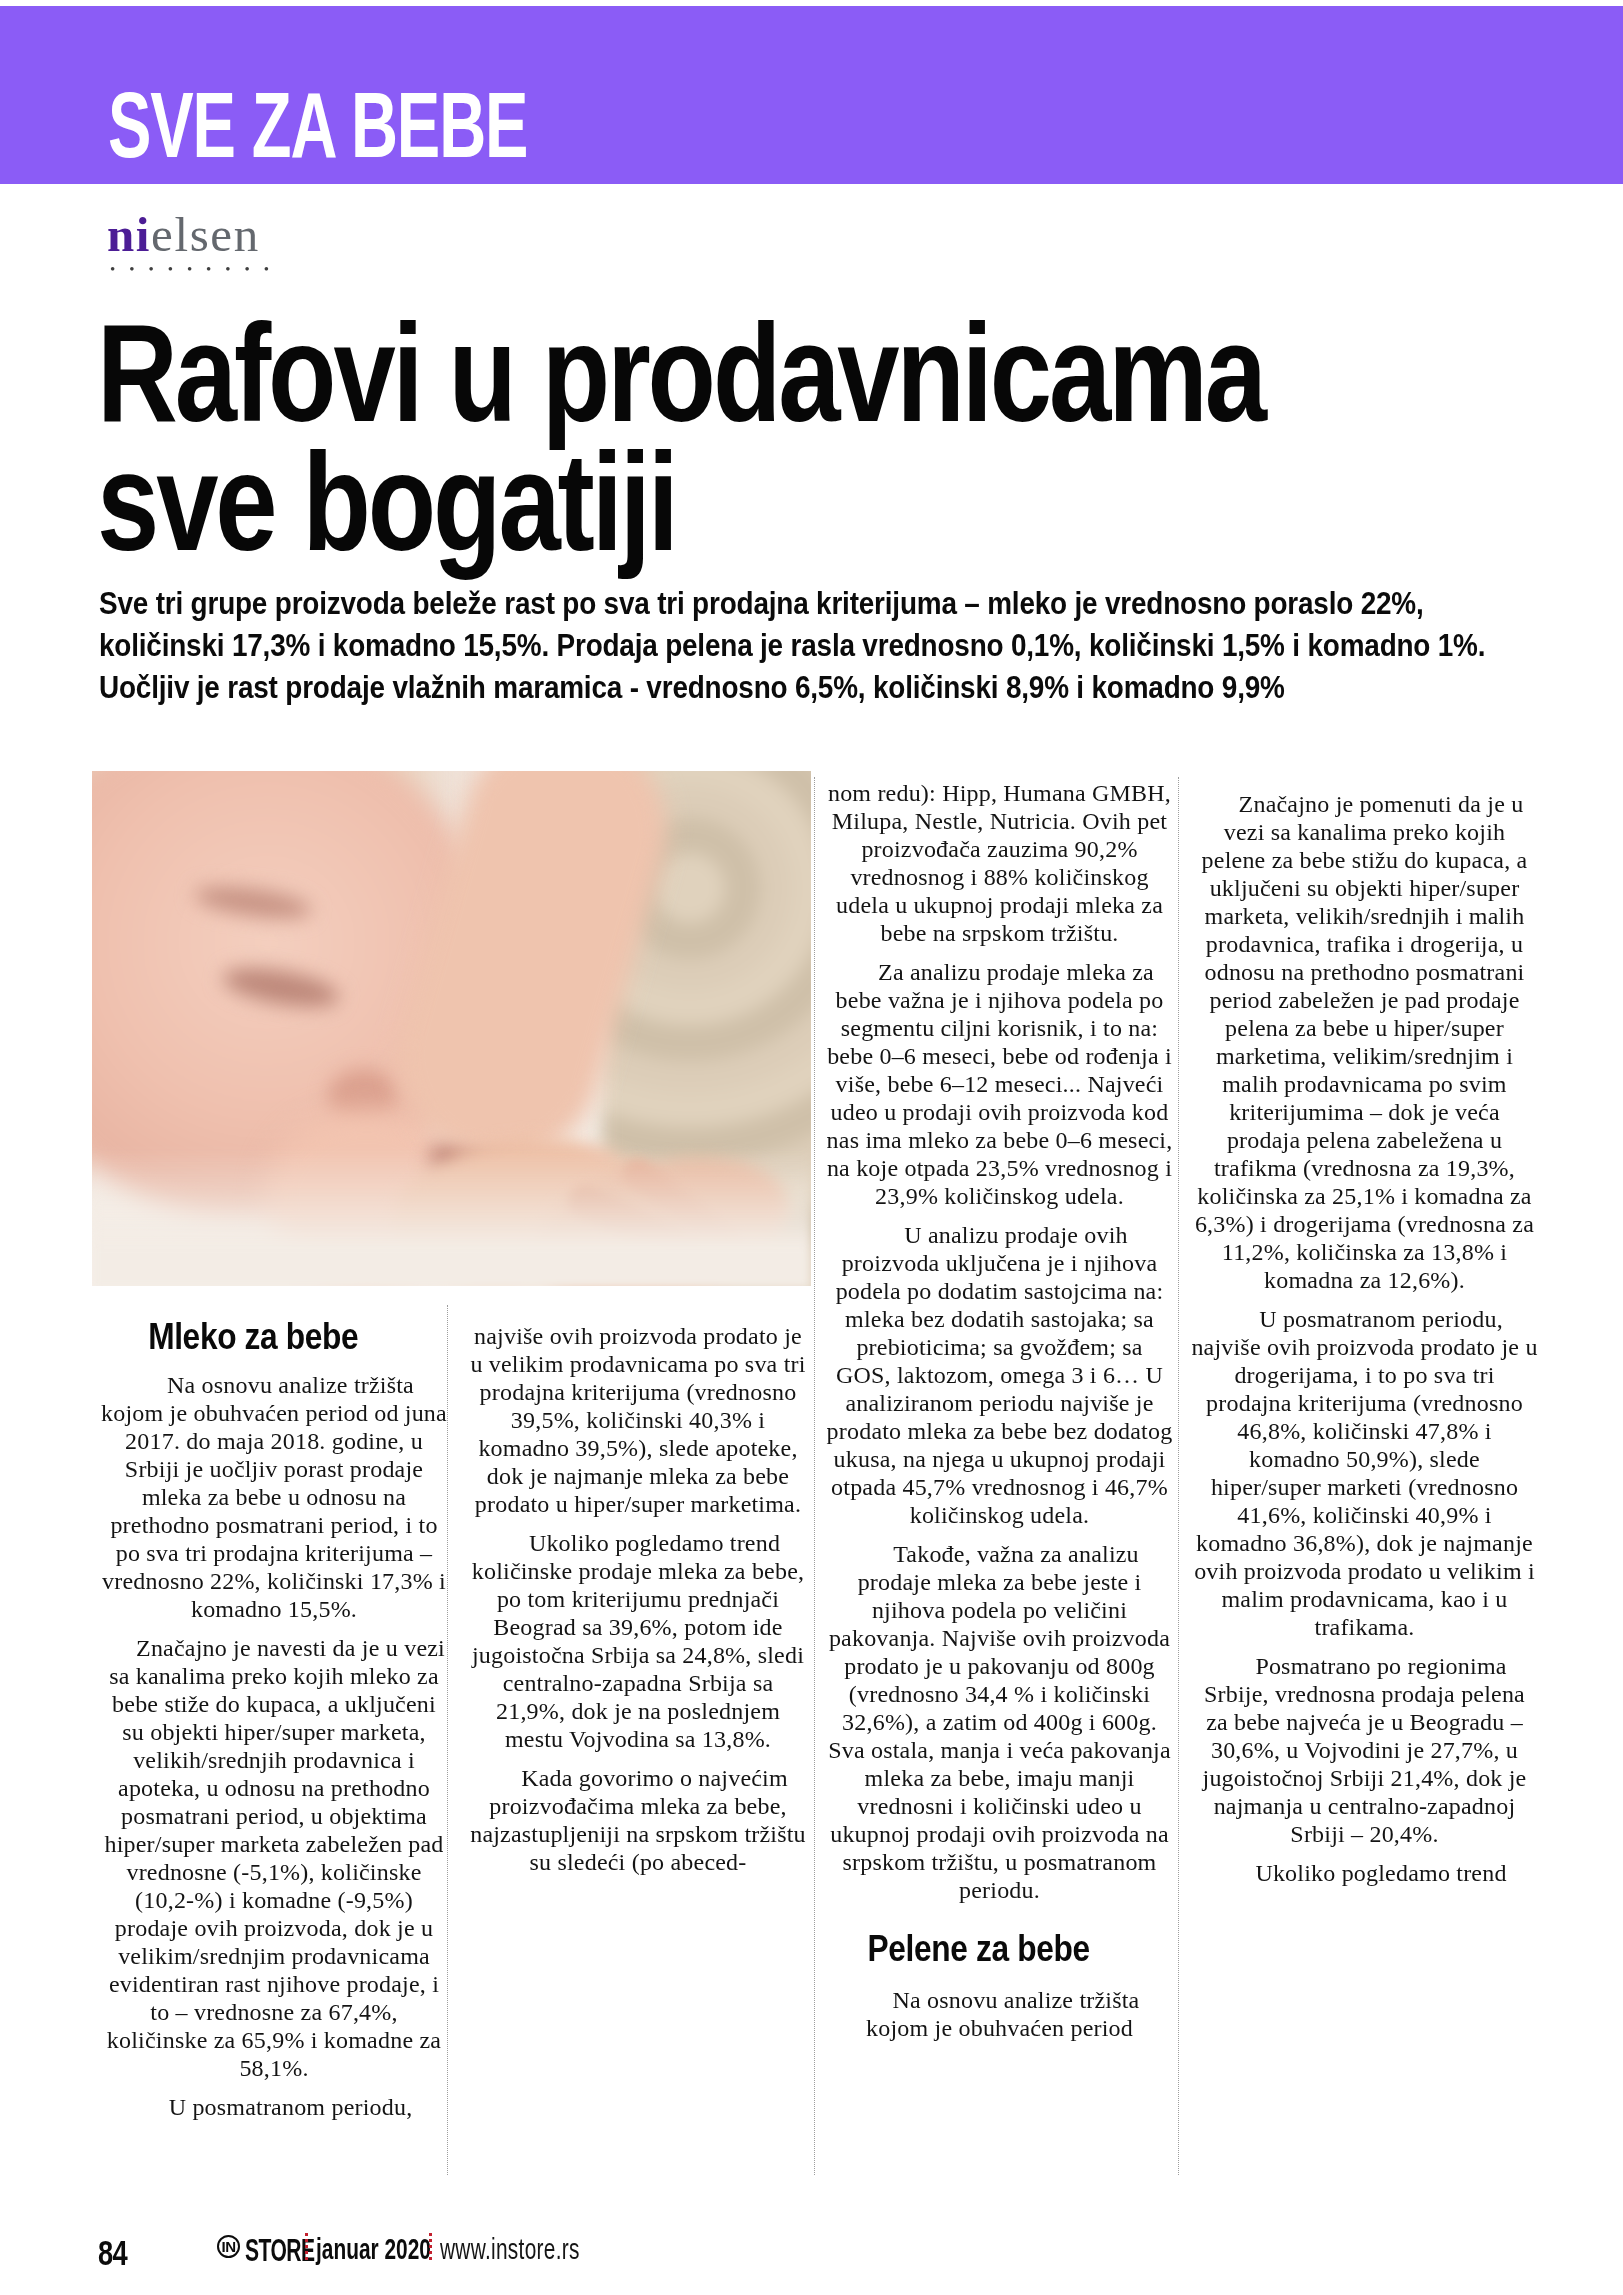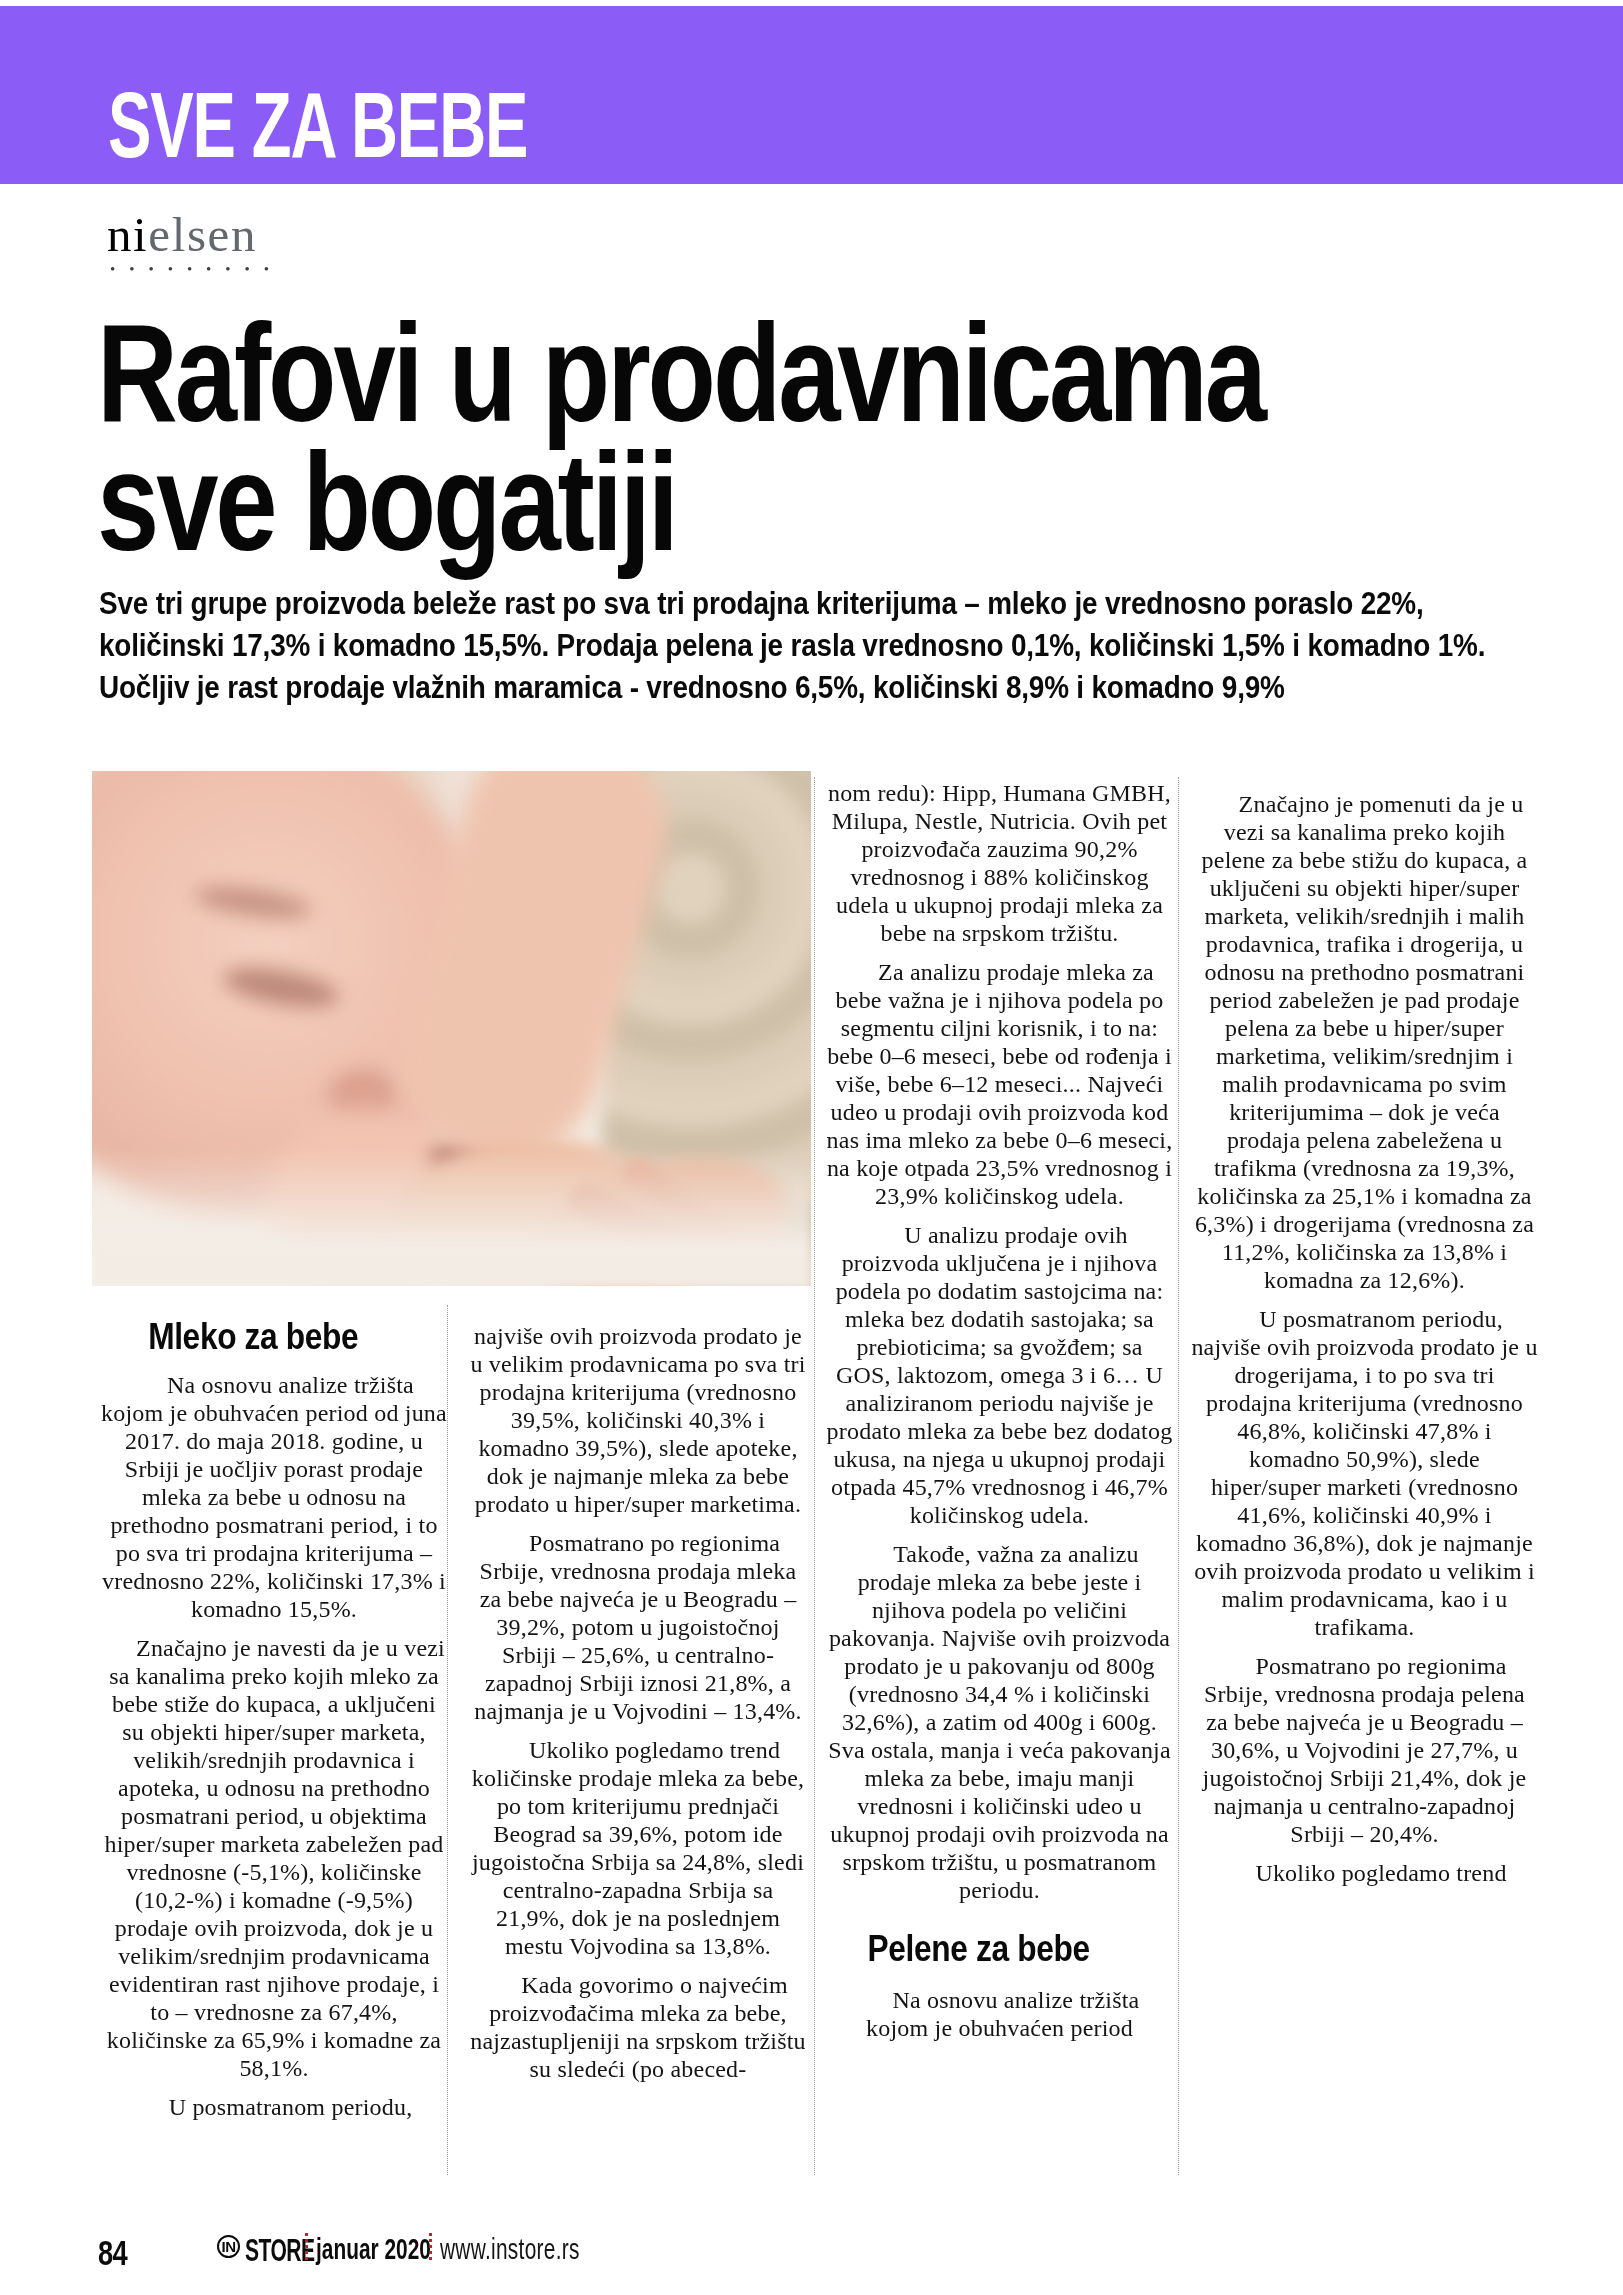--- a/index.html
+++ b/index.html
@@ -8,21 +8,21 @@
 
   
   .banner{position:absolute;left:0;top:6.3px;width:1623px;height:178px;background:#8b5cf6;}
   .banner-title{position:absolute;left:108px;bottom:12.6px;color:#ffffff;
         font-family:"Liberation Sans", sans-serif;font-weight:bold;font-size:93px;line-height:1;
         letter-spacing:-1.6px;transform:scaleX(.70);transform-origin:left bottom;white-space:nowrap;}
 
   
   .nielsen{position:absolute;left:107px;top:210px;width:181px;}
   .nielsen-word{font-family:"Liberation Serif", serif;font-size:49px;line-height:1;color:#64686e;letter-spacing:1.6px;}
-  .nielsen-word .tint{color:#000000;}
+  .nielsen-word .tint{color:#4c1d95;font-weight:bold;}
   .nielsen-dots{margin-top:3.1px;margin-left:3.1px;font-size:15px;letter-spacing:5.1px;color:#3f3f3f;line-height:1;}
 
   
   .headline{position:absolute;left:97px;top:308px;width:1728px;
         font-family:"Liberation Sans", sans-serif;font-weight:bold;color:#070707;
         font-size:140px;line-height:129px;letter-spacing:-3.9px;
         transform:scaleX(.80);transform-origin:left top;}
   .headline span{display:block;white-space:nowrap;}
 
   
@@ -131,21 +131,20 @@
 
   <div class="col col-1">
     <h3>Mleko za bebe</h3>
     <p class="first">Na osnovu analize tržišta kojom je obuhvaćen period od juna 2017. do maja 2018. godine, u Srbiji je uočljiv porast prodaje mleka za bebe u odnosu na prethodno posmatrani period, i to po sva tri prodajna kriterijuma – vrednosno 22%, količinski 17,3% i komadno 15,5%.</p>
     <p>Značajno je navesti da je u vezi sa kanalima preko kojih mleko za bebe stiže do kupaca, a uključeni su objekti hiper/super marketa, velikih/srednjih prodavnica i apoteka, u odnosu na prethodno posmatrani period, u objektima hiper/super marketa zabeležen pad vrednosne (-5,1%), količinske (10,2-%) i komadne (-9,5%) prodaje ovih proizvoda, dok je u velikim/srednjim prodavnicama evidentiran rast njihove prodaje, i to – vrednosne za 67,4%, količinske za 65,9% i komadne za 58,1%.</p>
     <p>U posmatranom periodu,</p>
   </div>
 
   <div class="col col-2">
     <p class="cont">najviše ovih proizvoda prodato je u velikim prodavnicama po sva tri prodajna kriterijuma (vrednosno 39,5%, količinski 40,3% i komadno 39,5%), slede apoteke, dok je najmanje mleka za bebe prodato u hiper/super marketima.</p>
-    <p>Posmatrano po regionima Srbije, vrednosna prodaja mleka za bebe najveća je u Beogradu – 39,2%, potom u jugoistočnoj Srbiji – 25,6%, u centralno-zapadnoj Srbiji iznosi 21,8%, a najmanja je u Vojvodini – 13,4%.</p>
     <p>Ukoliko pogledamo trend količinske prodaje mleka za bebe, po tom kriterijumu prednjači Beograd sa 39,6%, potom ide jugoistočna Srbija sa 24,8%, sledi centralno-zapadna Srbija sa 21,9%, dok je na poslednjem mestu Vojvodina sa 13,8%.</p>
     <p>Kada govorimo o najvećim proizvođačima mleka za bebe, najzastupljeniji na srpskom tržištu su sledeći (po abeced-</p>
   </div>
 
   <div class="col col-3">
     <p class="cont">nom redu): Hipp, Humana GMBH, Milupa, Nestle, Nutricia. Ovih pet proizvođača zauzima 90,2% vrednosnog i 88% količinskog udela u ukupnoj prodaji mleka za bebe na srpskom tržištu.</p>
     <p>Za analizu prodaje mleka za bebe važna je i njihova podela po segmentu ciljni korisnik, i to na: bebe 0–6 meseci, bebe od rođenja i više, bebe 6–12 meseci... Najveći udeo u prodaji ovih proizvoda kod nas ima mleko za bebe 0–6 meseci, na koje otpada 23,5% vrednosnog i 23,9% količinskog udela.</p>
     <p>U analizu prodaje ovih proizvoda uključena je i njihova podela po dodatim sastojcima na: mleka bez dodatih sastojaka; sa prebioticima; sa gvožđem; sa GOS, laktozom, omega 3 i 6… U analiziranom periodu najviše je prodato mleka za bebe bez dodatog ukusa, na njega u ukupnoj prodaji otpada 45,7% vrednosnog i 46,7% količinskog udela.</p>
     <p>Takođe, važna za analizu prodaje mleka za bebe jeste i njihova podela po veličini pakovanja. Najviše ovih proizvoda prodato je u pakovanju od 800g (vrednosno 34,4 % i količinski 32,6%), a zatim od 400g i 600g. Sva ostala, manja i veća pakovanja mleka za bebe, imaju manji vrednosni i količinski udeo u ukupnoj prodaji ovih proizvoda na srpskom tržištu, u posmatranom periodu.</p>
     <h3 class="mid">Pelene za bebe</h3>

